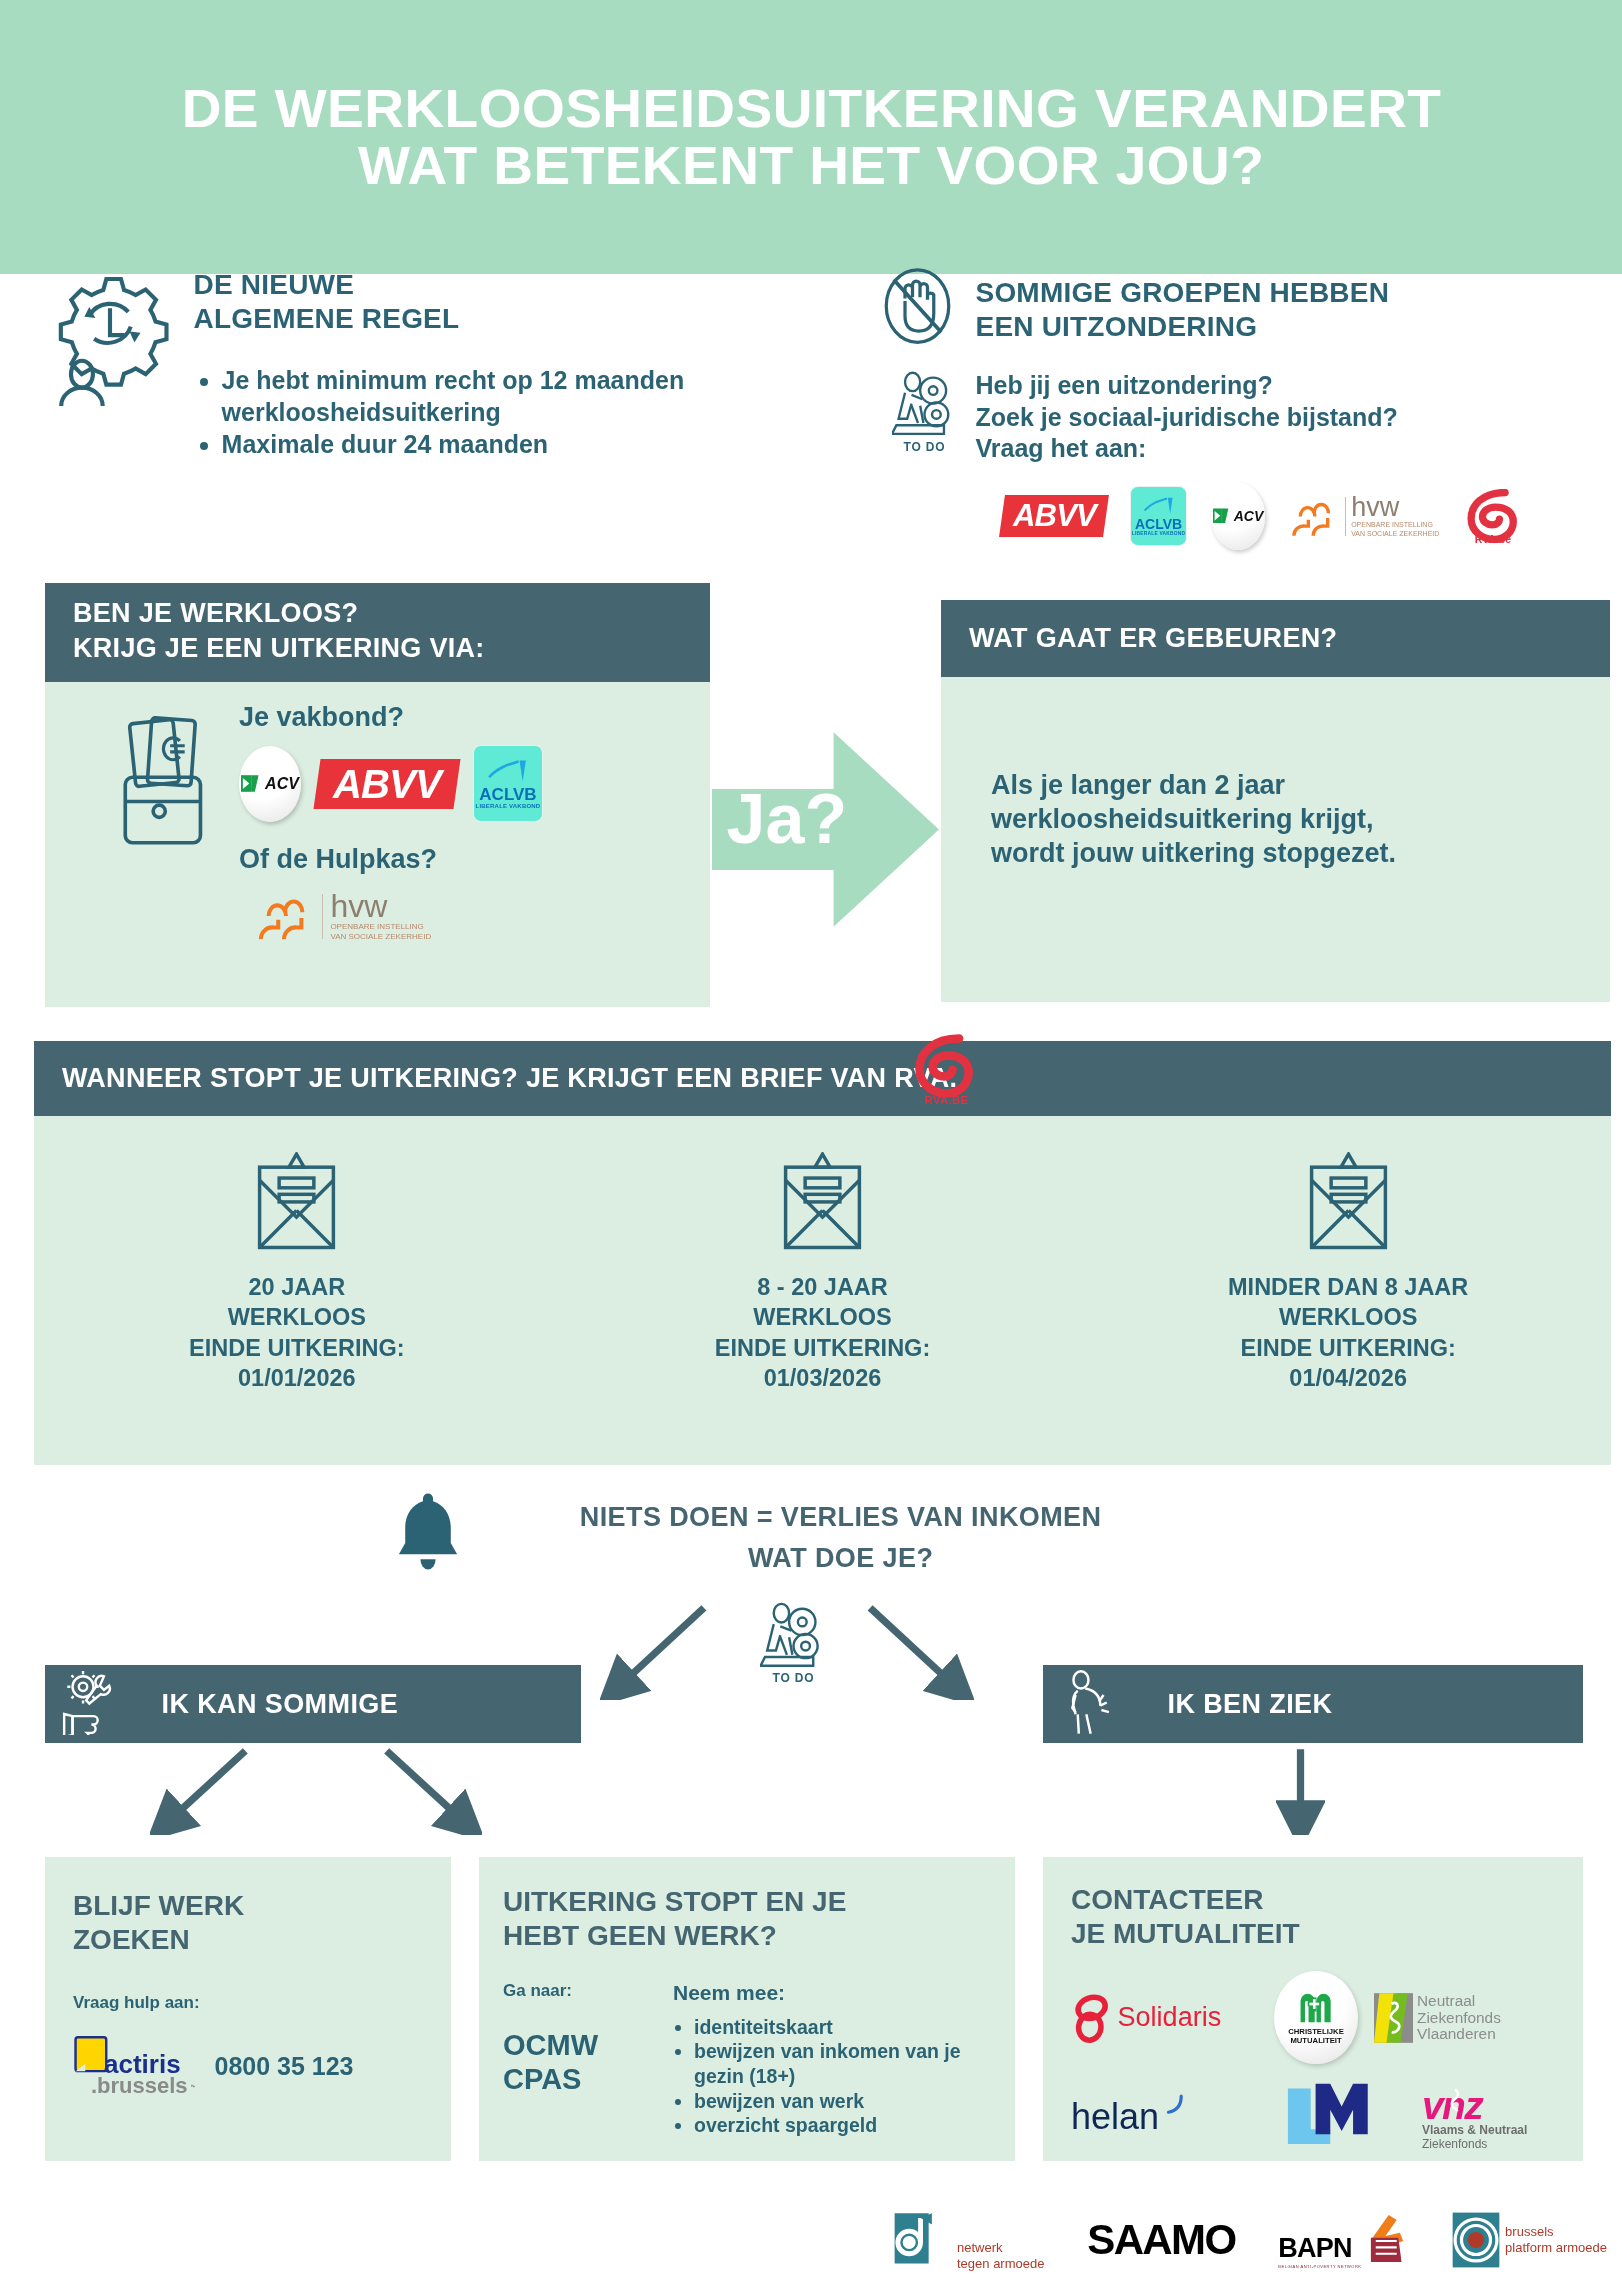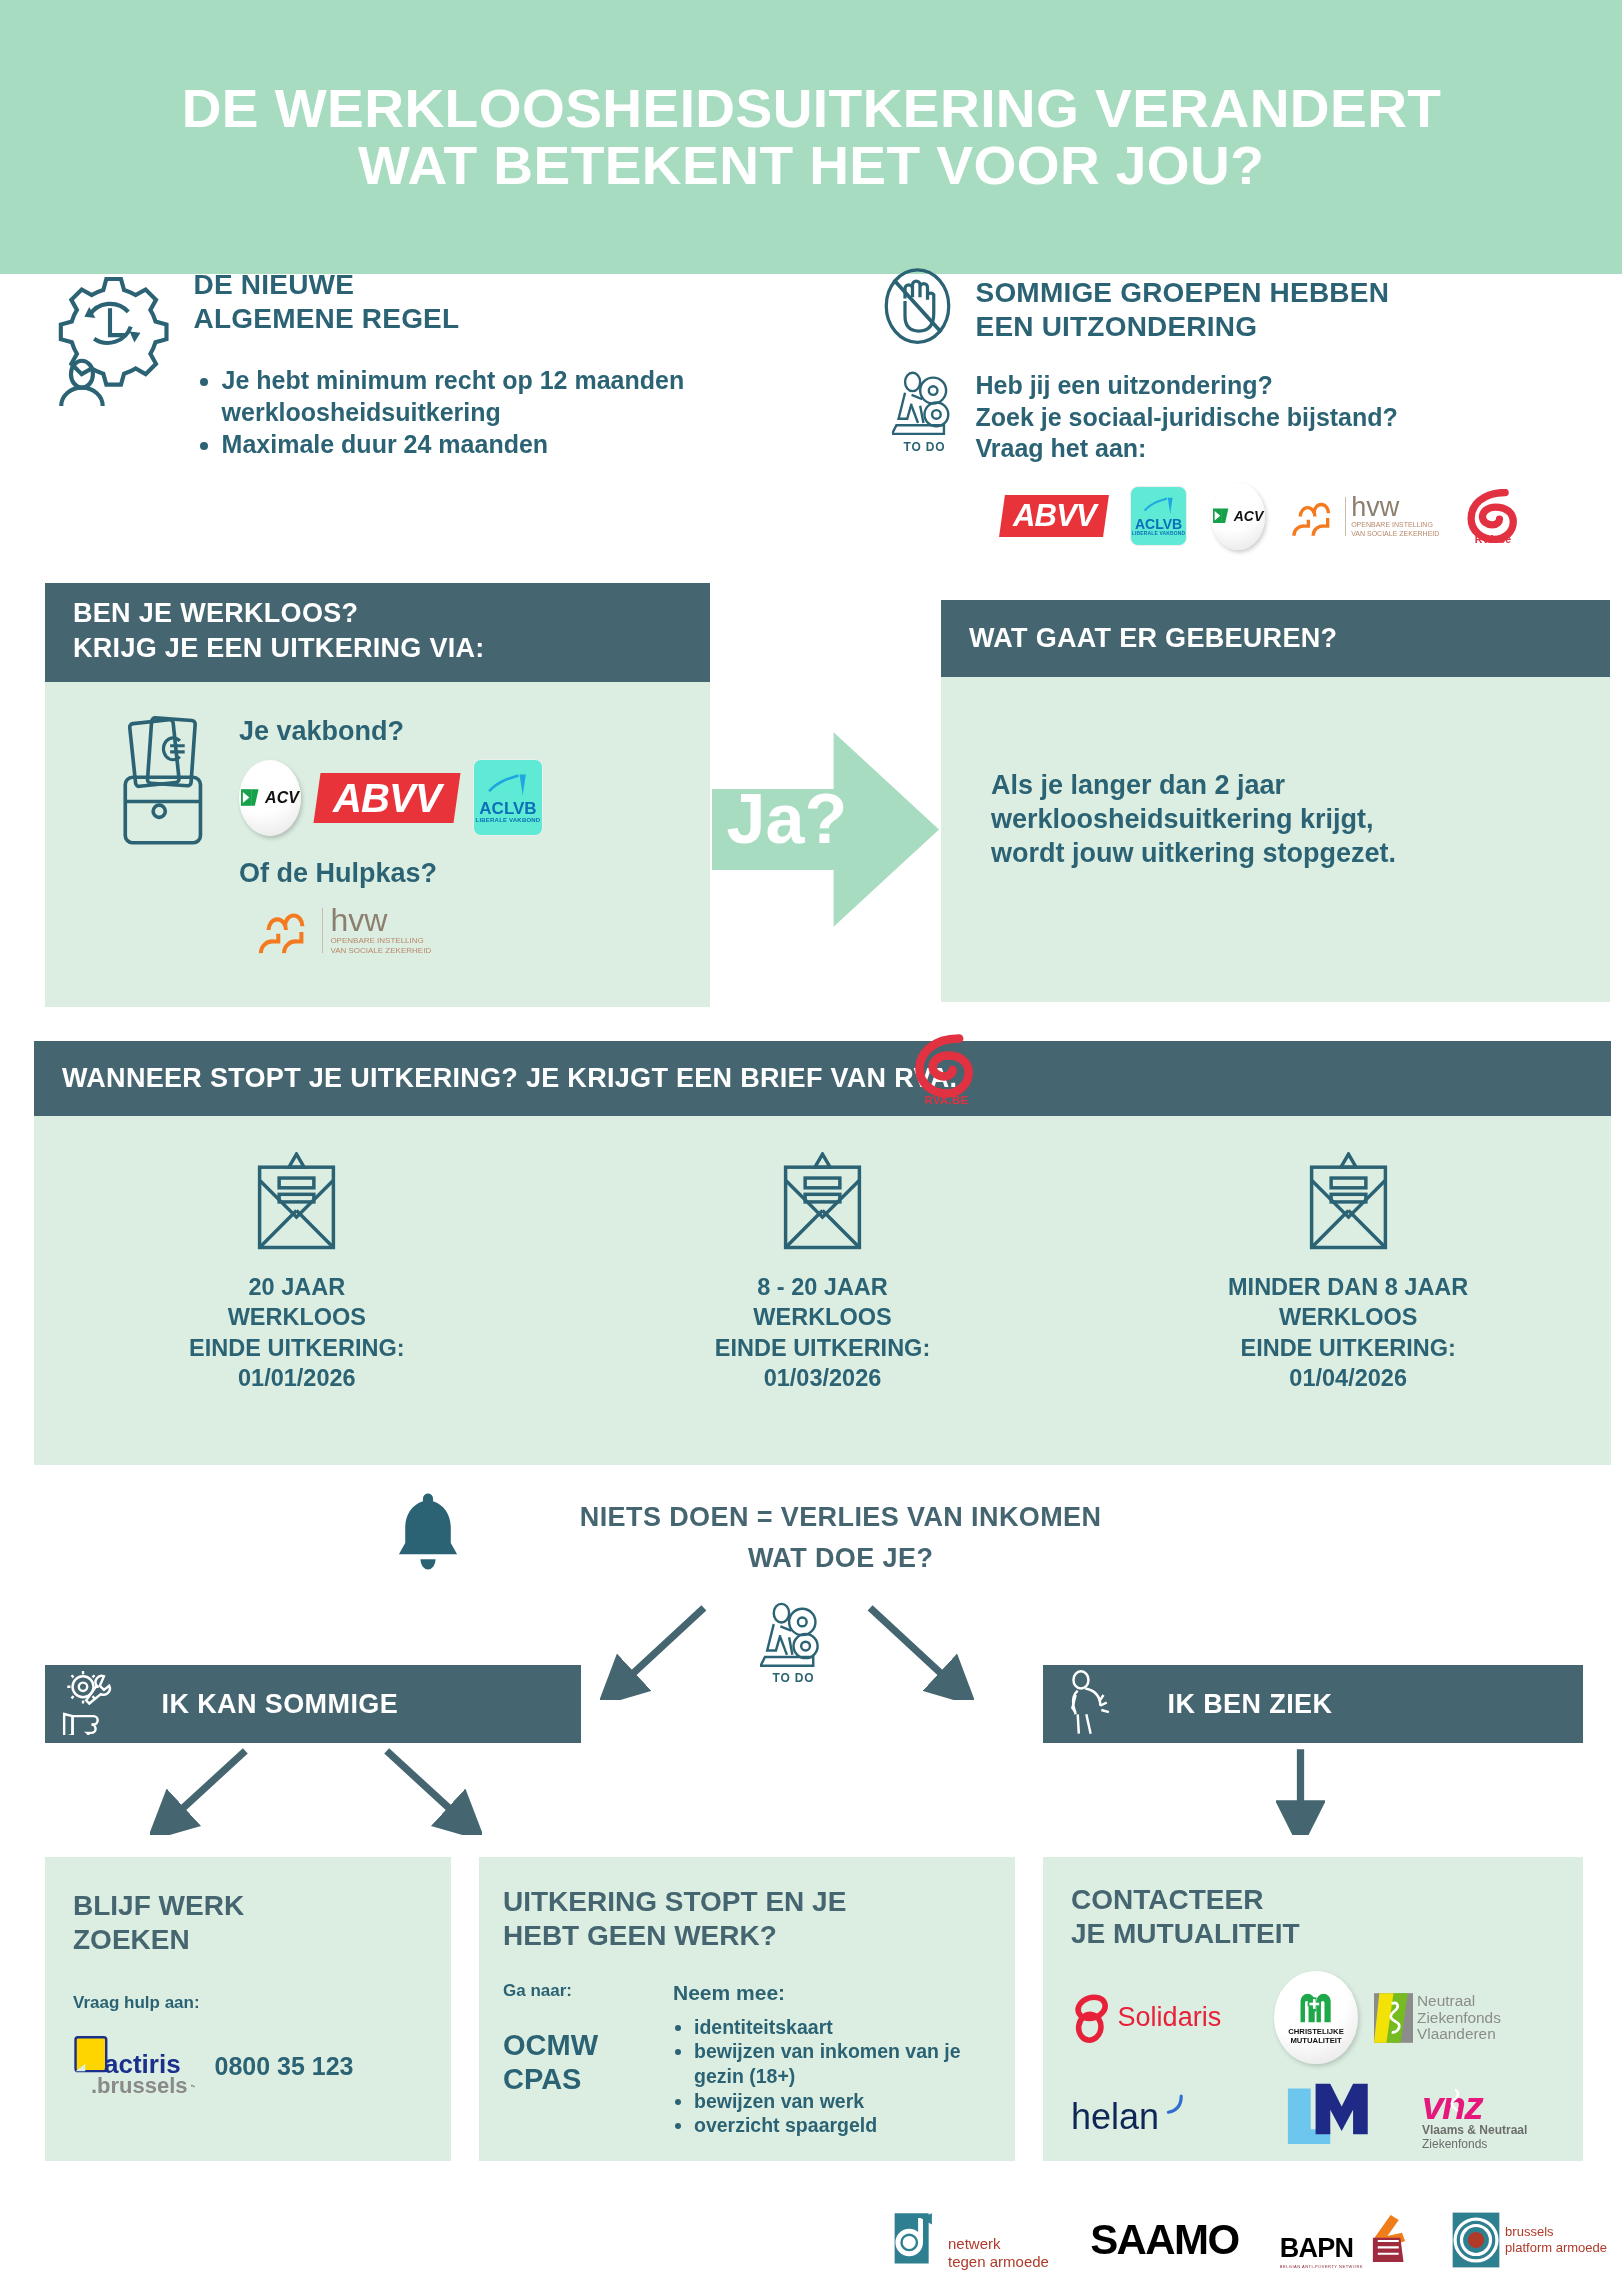--- a/index.html
+++ b/index.html
@@ -176,21 +176,21 @@
   </div>
 </div>
 
 <div class="abs" style="left:45px;top:583px;width:665px;">
   <div class="panel-head" style="height:99px;align-items:flex-start;padding-top:13px;">
     <div>
       <div>BEN JE WERKLOOS?</div>
       <div>KRIJG JE EEN UITKERING VIA:</div>
     </div>
   </div>
-  <div class="panel-body" style="height:325px;padding:32px 24px;position:relative;">
+  <div class="panel-body" style="height:325px;padding:18px 24px;position:relative;">
     <div class="abs" style="left:73px;top:32px;">
       <svg width="97" height="146" viewBox="0 0 80 120" fill="none" stroke="#2b6374" stroke-width="3">
         <rect x="12" y="6" width="36" height="52" rx="3" transform="rotate(-6 30 32)"></rect>
         <rect x="26" y="4" width="36" height="54" rx="3" transform="rotate(4 44 31)"></rect>
         <path d="M51 22 a8 9 0 1 0 0 13 M43 26 h12 M43 31 h12" stroke-width="2.6"></path>
         <rect x="6" y="52" width="62" height="54" rx="6"></rect>
         <path d="M6 72 h62"></path>
         <circle cx="34" cy="80" r="5"></circle>
       </svg>
     </div>
@@ -547,21 +547,21 @@
 
 <div class="abs" style="left:893px;top:2191px;width:714px;height:97px;display:flex;align-items:center;justify-content:space-between;">
 
   <div style="display:flex;align-items:flex-end;">
     <svg width="47" height="60" viewBox="0 0 58 74">
       <rect x="2" y="4" width="42" height="62" fill="#2e7f90"></rect>
       <path d="M34 10 v30 a14 14 0 1 1 -14 -14 a14 14 0 0 1 14 14" fill="none" stroke="#fff" stroke-width="6"></path>
       <circle cx="20" cy="40" r="8" fill="#fff"></circle>
       <path d="M34 10 l14 -6 v14 z" fill="#2e7f90"></path>
     </svg>
-    <div style="color:#b03a2a;font-size:15px;line-height:1.2;margin-left:8px;margin-bottom:-1.6px;">
+    <div style="color:#b03a2a;font-size:13px;line-height:1.2;margin-left:17px;margin-bottom:-1.6px;">
       <span>netwerk</span><br><span>tegen armoede</span>
     </div>
   </div>
 
   <div>
     <span style="font-size:42px;font-weight:bold;color:#000;letter-spacing:-1.6px;">SAAMO</span>
   </div>
 
   <div style="display:flex;align-items:flex-end;">
     <div>

